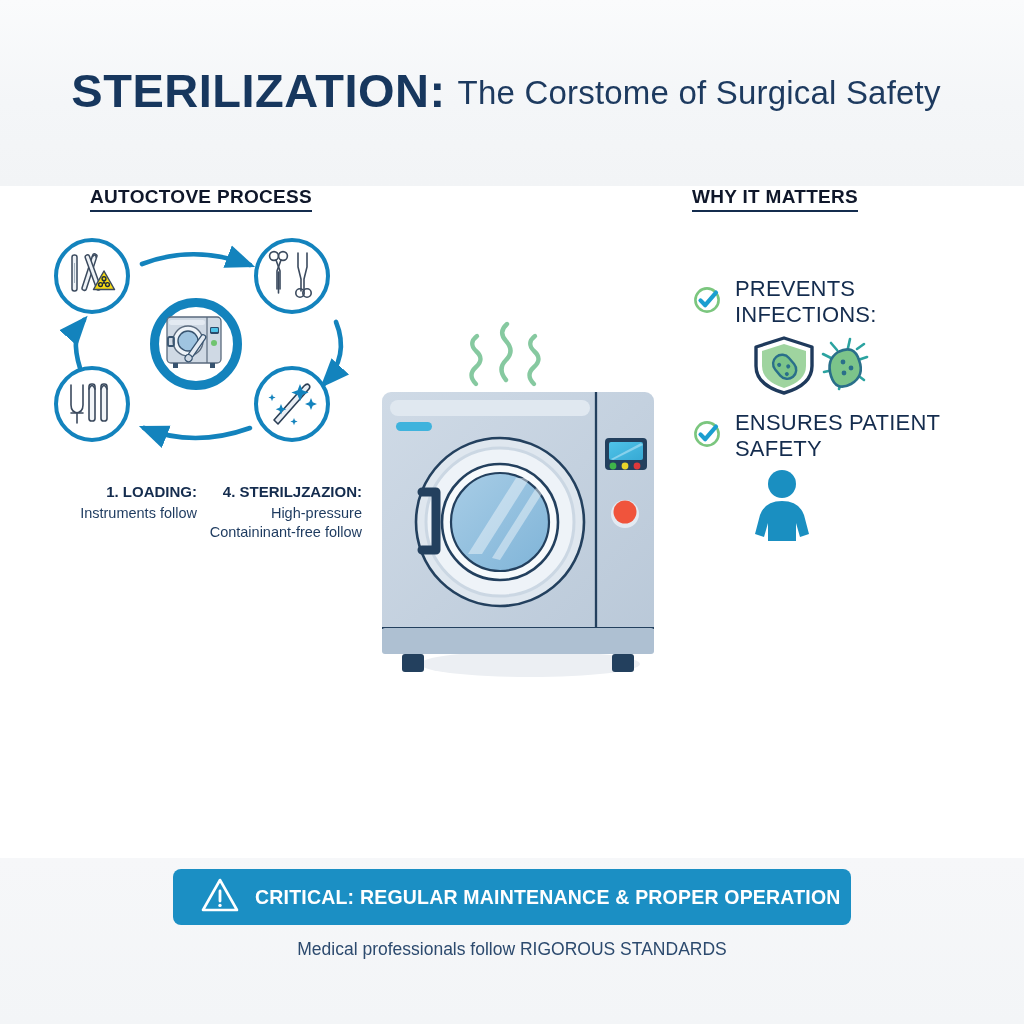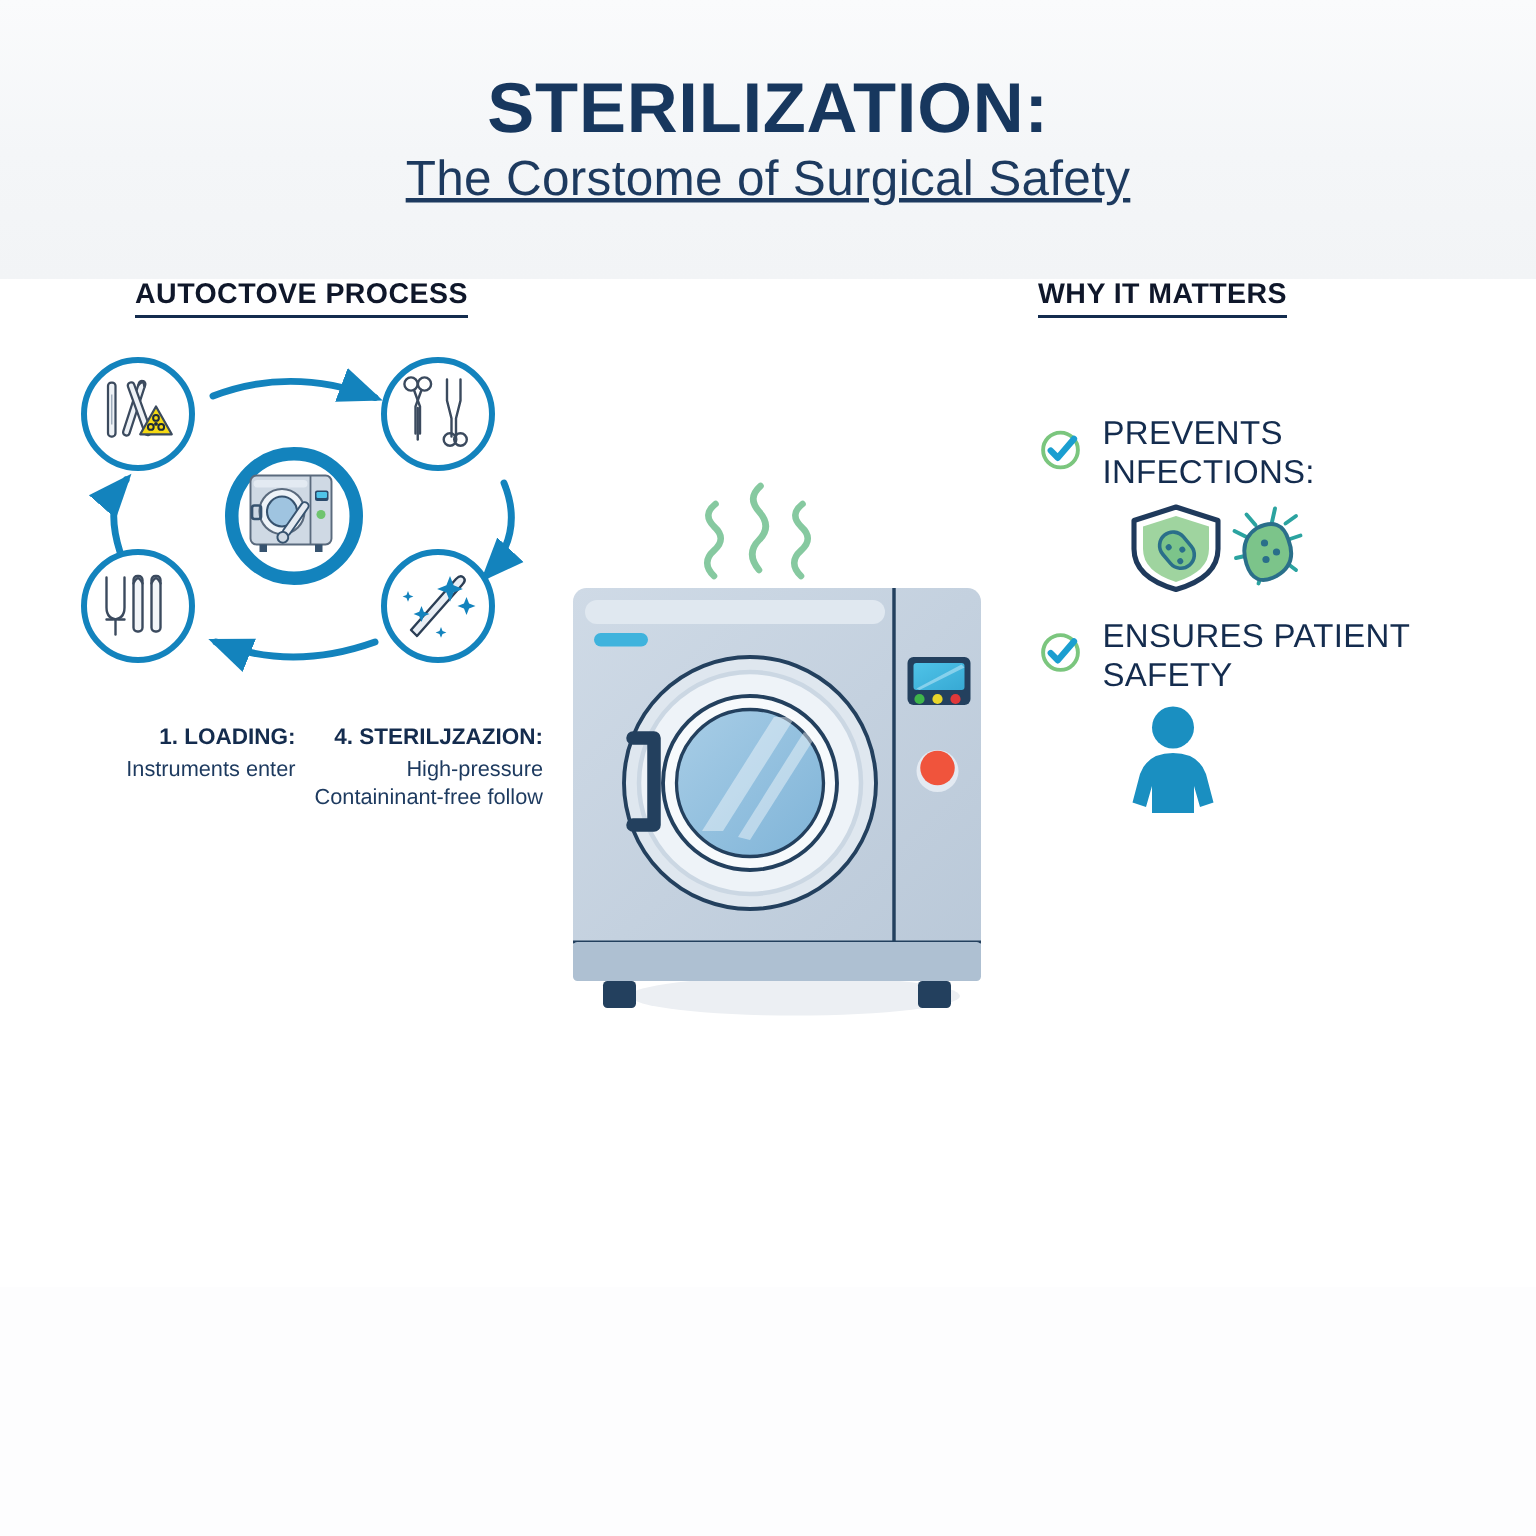--- a/index.html
+++ b/index.html
@@ -9,30 +9,30 @@
     font-family:"Liberation Sans", sans-serif;
     overflow:hidden;
     position:relative;
   }
   .canvas{position:relative;width:1024px;height:1024px;background:#fdfdfe;}
 
   
   .header{
     position:absolute;left:0;top:0;width:1024px;height:186px;
     background:linear-gradient(180deg,#fafbfc 0%,#f4f6f8 55%,#f2f4f6 100%);
-    display:flex;flex-direction:column;align-items:center;justify-content:center;
+    display:flex;flex-direction:row;align-items:center;justify-content:center;
     border-bottom:1px solid #eef0f2;
   }
   .title{
     font-size:47px;font-weight:bold;color:#17375e;letter-spacing:0.5px;
     line-height:1.0;margin:0 0 6px 0;
   }
   .subtitle{
     font-size:33px;font-weight:normal;color:#1d3a5f;letter-spacing:0.2px;
-    line-height:1.1;margin:0;text-decoration:underline;
+    line-height:1.1;margin:12px;
   }
 
   
   .main{position:absolute;left:0;top:186px;width:1024px;height:672px;background:#ffffff;}
 
   
   .col-left{position:absolute;left:36px;top:186px;width:330px;}
   .col-right{position:absolute;left:692px;top:186px;width:300px;}
   .sec-head{
     font-size:19px;font-weight:bold;color:#0f172a;letter-spacing:0.3px;
@@ -222,21 +222,21 @@
               <circle cx="33.5" cy="50" r="3.6" fill="#cfd9e4" stroke="#37536f" stroke-width="1.3"></circle>
             </g>
           </svg>
         </span>
       </div>
     </div>
 
     <div class="steps">
       <div class="step">
         <div class="step-title">1. LOADING:</div>
-        <div class="step-desc">Instruments enter</div>
+        <div class="step-desc">Instruments follow</div>
       </div>
       <div class="step">
         <div class="step-title">4. STERILJZAZION:</div>
         <div class="step-desc">High-pressure
 Containinant-free follow</div>
       </div>
     </div>
   </div>
 
   <div class="autoclave-wrap">
@@ -361,14 +361,27 @@
       </div>
       <div class="bullet-art">
         <svg width="76" height="74" viewBox="0 0 76 74">
           <circle cx="38" cy="16" r="14" fill="#1a8fc1"></circle>
           <path d="M38,33 q17,0 22,14 l5,19 l-9,3 l-4,-14 l0,18 l-28,0 l0,-18 l-4,14 l-9,-3 l5,-19 q5,-14 22,-14 Z" fill="#1a8fc1"></path>
         </svg>
       </div>
     </div>
   </div>
 
+  <div class="footer">
+    <div class="banner">
+      <span>
+        <svg width="38" height="36" viewBox="0 0 38 36">
+          <path d="M19,3 L36,33 L2,33 Z" fill="none" stroke="#ffffff" stroke-width="2.6" stroke-linejoin="round"></path>
+          <line x1="19" y1="14" x2="19" y2="24" stroke="#ffffff" stroke-width="2.8" stroke-linecap="round"></line>
+          <circle cx="19" cy="28.4" r="1.7" fill="#ffffff"></circle>
+        </svg>
+      </span>
+      <span class="banner-text">CRITICAL: REGULAR MAINTENANCE &amp; PROPER OPERATION</span>
+    </div>
+    <div class="footnote">Medical professionals follow RIGOROUS STANDARDS</div>
+  </div>
 
 </div>
 
 </body></html>

